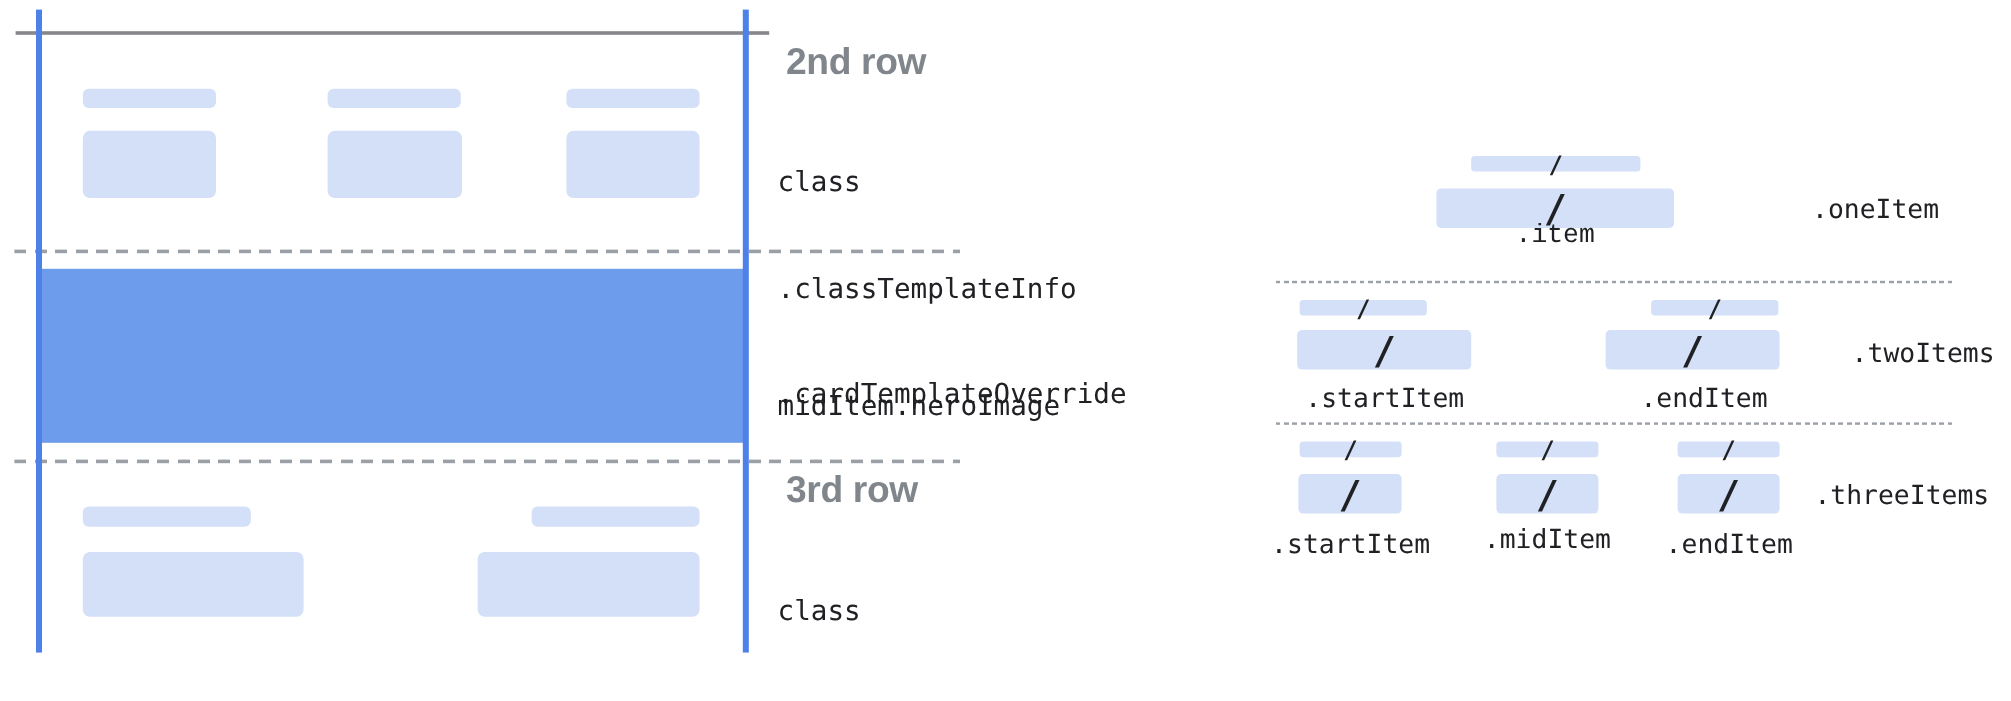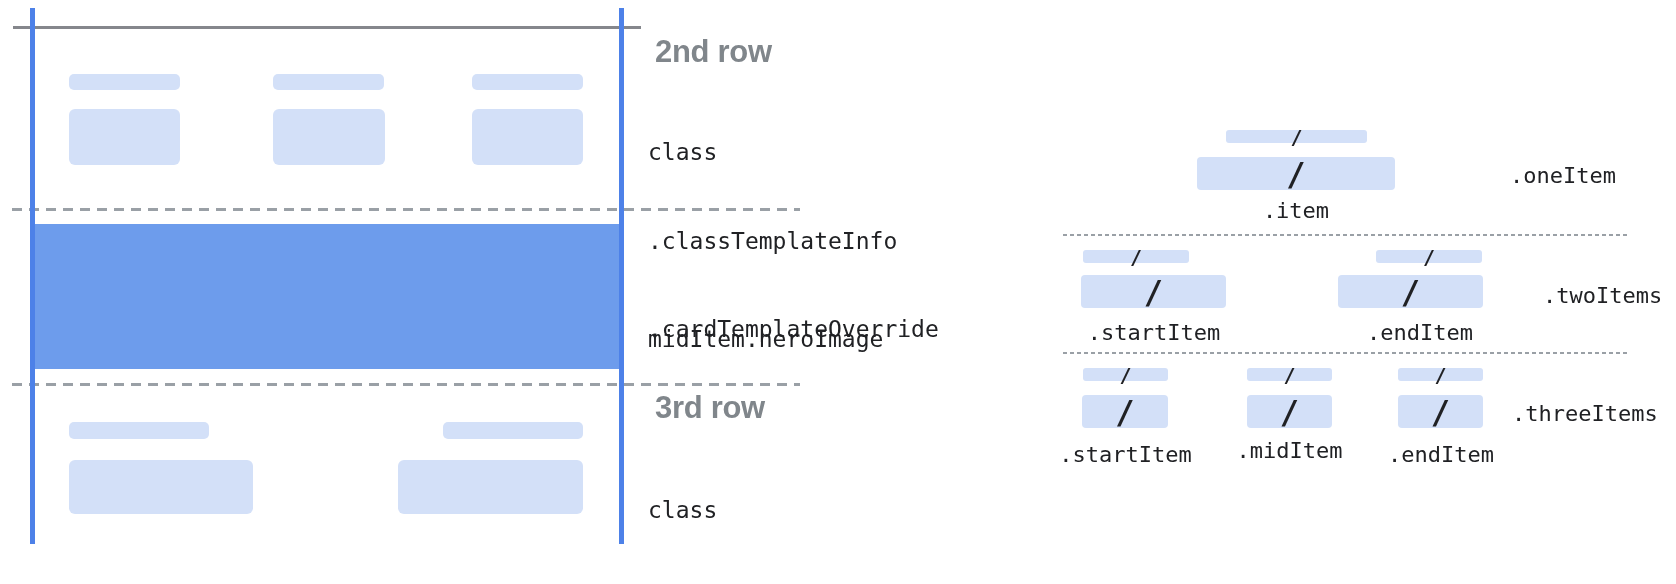--- a/index.html
+++ b/index.html
@@ -89,21 +89,21 @@
     
     
   </div>
 
   <div class="bar small" style="left:1226px;top:130px;width:141px;">
     <span class="slash">/</span>
   </div>
   <div class="bar big" style="left:1197px;top:157px;width:198px;">
     <span class="slash">/</span>
   </div>
-  <div class="itemlabel mono" style="left:1196px;top:200px;width:200px;">.item</div>
+  <div class="itemlabel mono" style="left:1196px;top:186px;width:200px;font-family:Liberation Mono, monospace;">.item</div>
   <div class="layoutlabel mono" style="left:1510px;top:165px;">.oneItem</div>
 
   <div class="dash fine" style="left:1063px;top:234px;width:565px;"></div>
 
   <div class="bar small" style="left:1083px;top:250px;width:106px;">
     <span class="slash">/</span>
   </div>
   <div class="bar big" style="left:1081px;top:275px;width:145px;">
     <span class="slash">/</span>
   </div>

